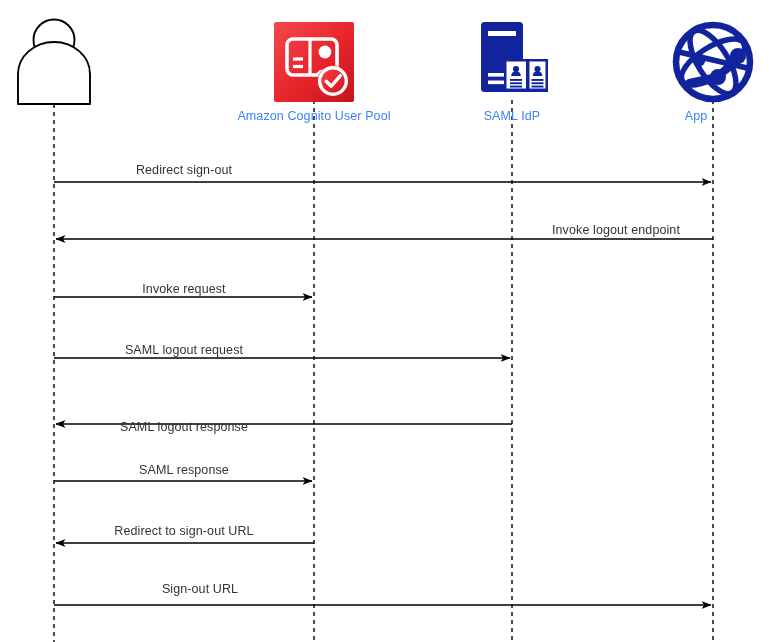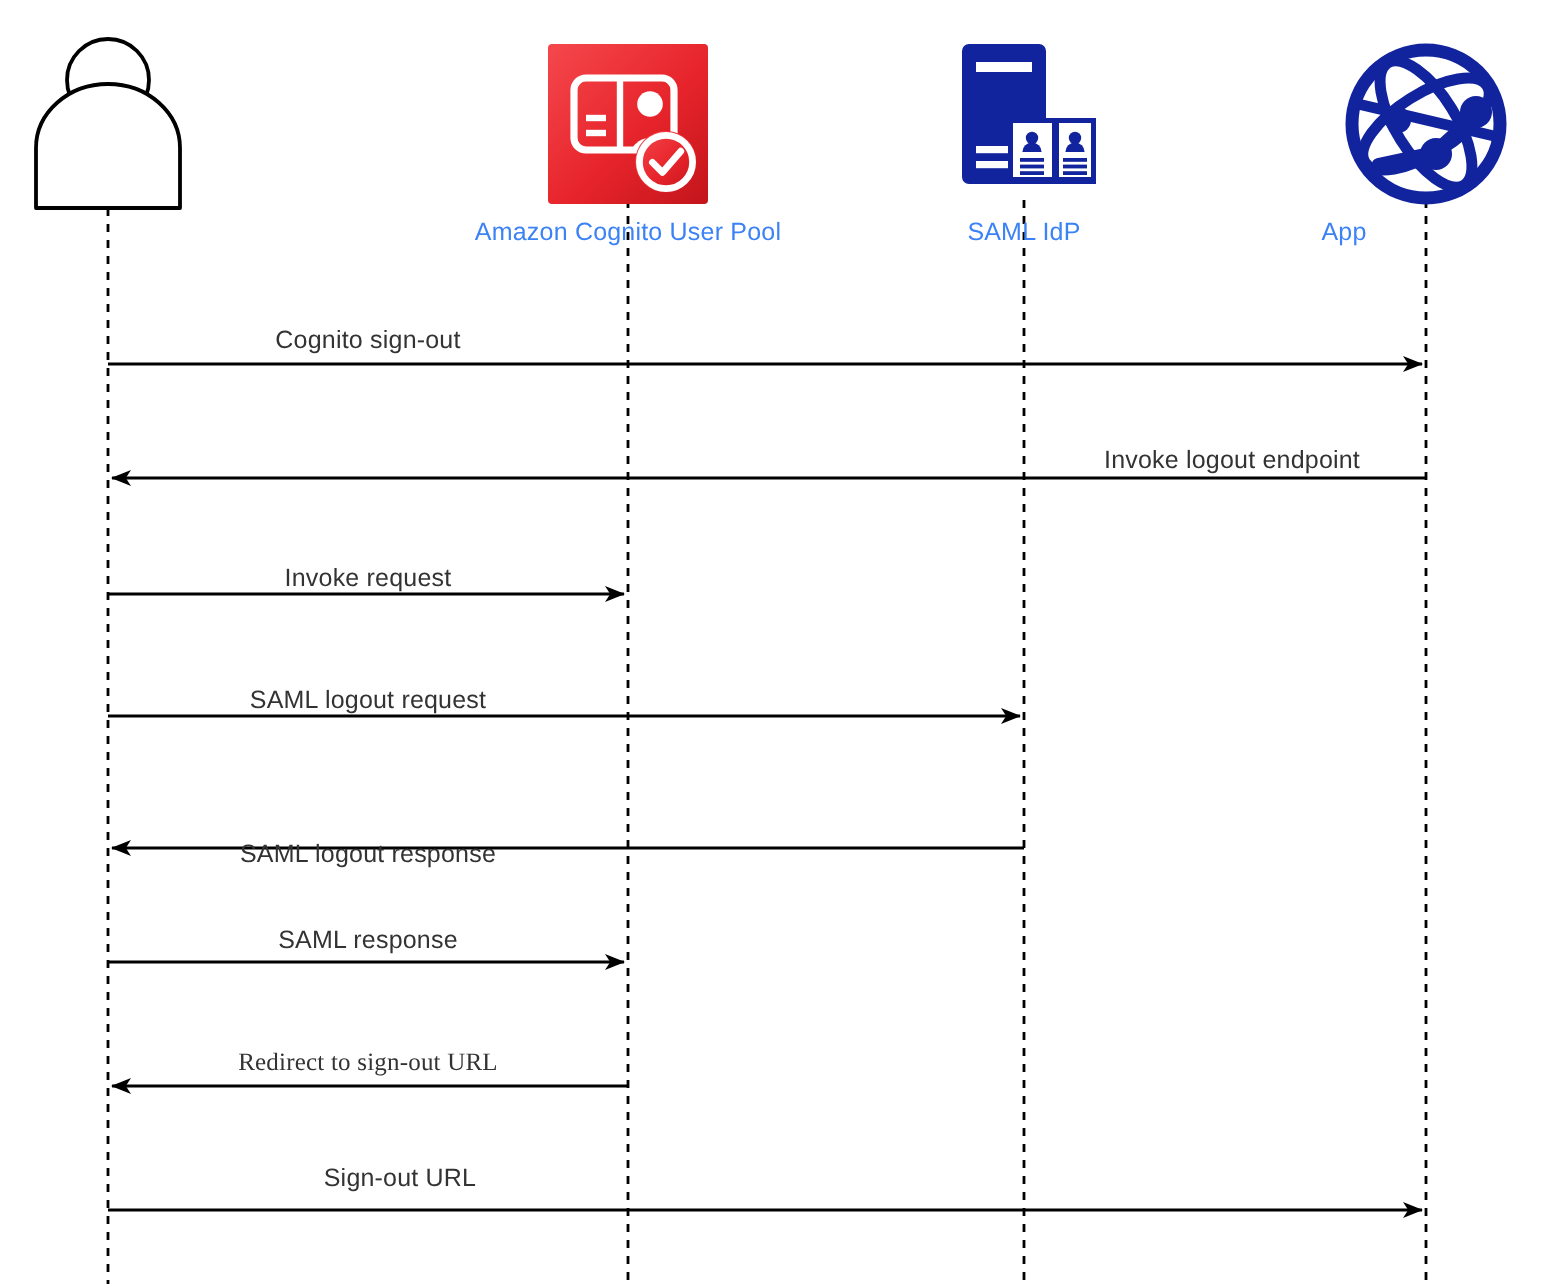--- a/index.html
+++ b/index.html
@@ -120,22 +120,22 @@
     <line x1="54" y1="358" x2="510" y2="358" marker-end="url(#arrowR)"></line>
     <line x1="512" y1="424" x2="56" y2="424" marker-end="url(#arrowL)"></line>
     <line x1="54" y1="481" x2="312" y2="481" marker-end="url(#arrowR)"></line>
     <line x1="314" y1="543" x2="56" y2="543" marker-end="url(#arrowL)"></line>
     <line x1="54" y1="605" x2="711" y2="605" marker-end="url(#arrowR)"></line>
   </g>
 </svg>
 
 <div class="plabel" style="left:314px;top:109px;">Amazon Cognito User Pool</div>
 <div class="plabel" style="left:512px;top:109px;">SAML IdP</div>
-<div class="plabel" style="left:672px;top:109px;text-align:right;">App</div>
+<div class="plabel" style="left:696px;top:109px;text-align:right;">App</div>
 
-<div class="msglabel" style="left:184px;top:163px;">Cognito sign-out</div>
+<div class="msglabel" style="left:184px;top:163px;">Redirect sign-out</div>
 <div class="msglabel" style="left:616px;top:223px;">Invoke logout endpoint</div>
 <div class="msglabel" style="left:184px;top:282px;">Invoke request</div>
 <div class="msglabel" style="left:184px;top:343px;">SAML logout request</div>
 <div class="msglabel" style="left:184px;top:404px;margin-top:16px;">SAML logout response</div>
 <div class="msglabel" style="left:184px;top:463px;">SAML response</div>
-<div class="msglabel" style="left:184px;top:524px;font-family:Liberation Serif, serif;">Redirect to sign-out URL</div>
+<div class="msglabel" style="left:184px;top:524px;">Redirect to sign-out URL</div>
 <div class="msglabel" style="left:200px;top:582px;">Sign-out URL</div>
 
 </body></html>

